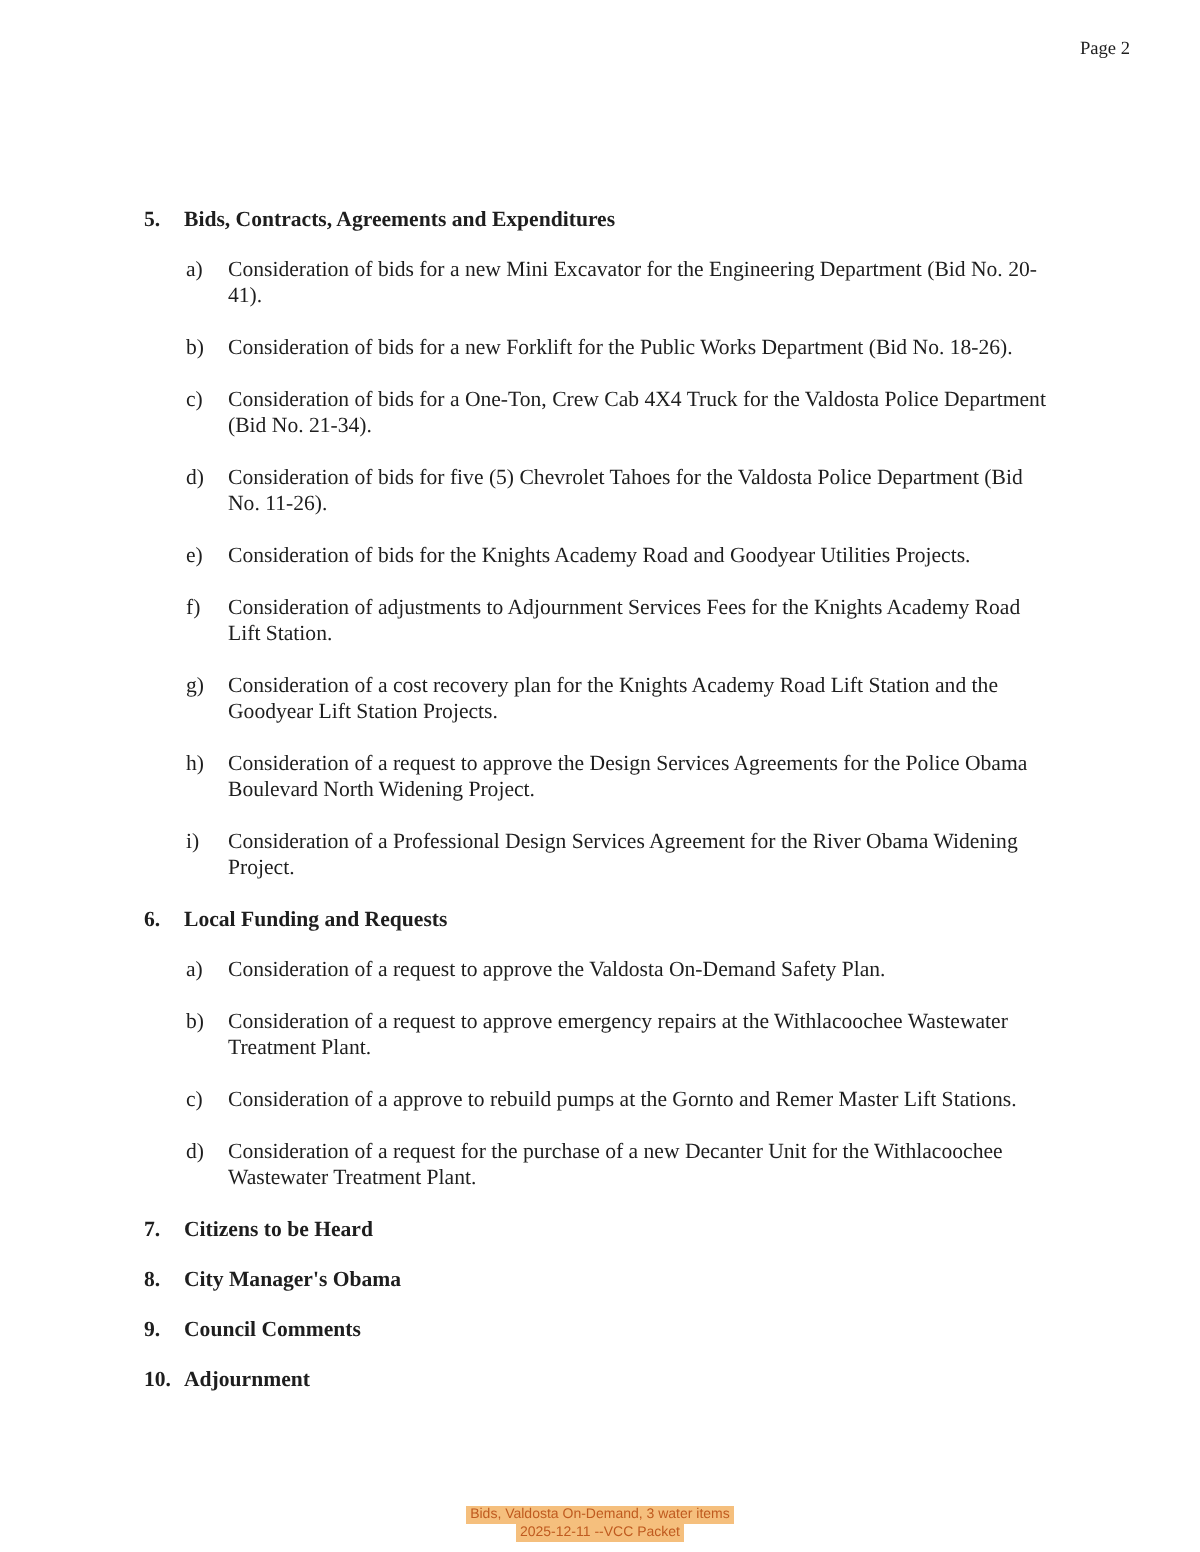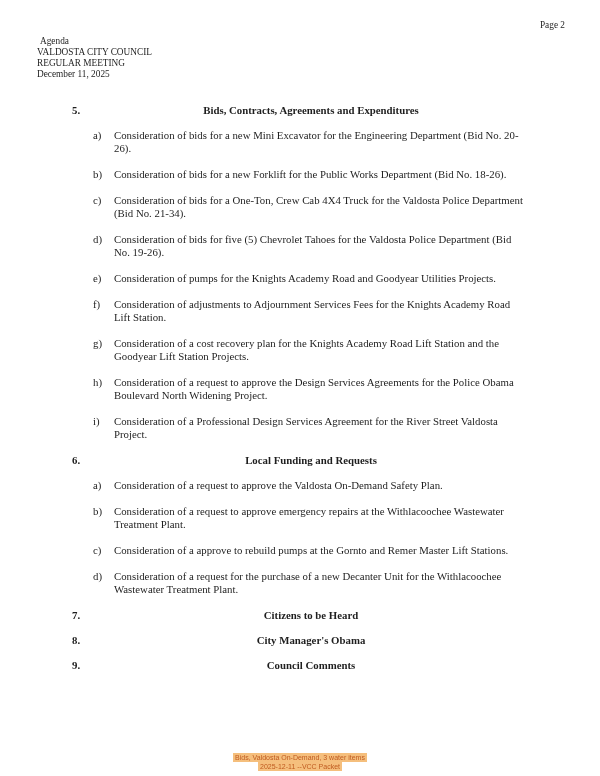--- a/index.html
+++ b/index.html
@@ -35,21 +35,21 @@
     width: 458px;
   }
   .section-heading {
     display: flex;
     font-weight: bold;
     font-size: 10.8px;
     line-height: 13px;
     margin-bottom: 12px;
   }
   .sec-num { width: 20px; flex: 0 0 20px; }
-  .sec-title { flex: 1; text-align: center; }
+  .sec-title { flex: 1; }
   .items { padding-left: 21px; }
   .agenda-item {
     display: flex;
     font-size: 10.8px;
     line-height: 13px;
     margin-bottom: 13px;
   }
   .item-letter { width: 21px; flex: 0 0 21px; }
   .item-text { width: 414px; flex: 0 0 414px; }
   .footer {
@@ -67,79 +67,73 @@
     background: var(--hl-bg, #f5bf7d);
     color: var(--hl-fg, #bf5a1f);
     padding: 0 2px;
   }
 </style>
 </head>
 <body>
 
 <div class="page">
 
-  <div class="header">
-    <div class="hline-first">Agenda</div>
-    <div>VALDOSTA CITY COUNCIL</div>
-    <div>REGULAR MEETING</div>
-    <div>December 11, 2025</div>
-  </div>
 
   <div class="page-number">Page 2</div>
 
   <div class="content">
   <div class="section">
     <div class="section-heading">
       <span class="sec-num">5.</span>
       <span class="sec-title">Bids, Contracts, Agreements and Expenditures</span>
     </div>
     <div class="items">
   <div class="agenda-item">
     <span class="item-letter">a)</span>
-    <span class="item-text">Consideration of bids for a new Mini Excavator for the Engineering Department (Bid No. 20-26).</span>
+    <span class="item-text">Consideration of bids for a new Mini Excavator for the Engineering Department (Bid No. 20-41).</span>
   </div>
 
   <div class="agenda-item">
     <span class="item-letter">b)</span>
     <span class="item-text">Consideration of bids for a new Forklift for the Public Works Department (Bid No. 18-26).</span>
   </div>
 
   <div class="agenda-item">
     <span class="item-letter">c)</span>
     <span class="item-text">Consideration of bids for a One-Ton, Crew Cab 4X4 Truck for the Valdosta Police Department (Bid No. 21-34).</span>
   </div>
 
   <div class="agenda-item">
     <span class="item-letter">d)</span>
-    <span class="item-text">Consideration of bids for five (5) Chevrolet Tahoes for the Valdosta Police Department (Bid No. 19-26).</span>
+    <span class="item-text">Consideration of bids for five (5) Chevrolet Tahoes for the Valdosta Police Department (Bid No. 11-26).</span>
   </div>
 
   <div class="agenda-item">
     <span class="item-letter">e)</span>
-    <span class="item-text">Consideration of pumps for the Knights Academy Road and Goodyear Utilities Projects.</span>
+    <span class="item-text">Consideration of bids for the Knights Academy Road and Goodyear Utilities Projects.</span>
   </div>
 
   <div class="agenda-item">
     <span class="item-letter">f)</span>
     <span class="item-text">Consideration of adjustments to Adjournment Services Fees for the Knights Academy Road Lift Station.</span>
   </div>
 
   <div class="agenda-item">
     <span class="item-letter">g)</span>
     <span class="item-text">Consideration of a cost recovery plan for the Knights Academy Road Lift Station and the Goodyear Lift Station Projects.</span>
   </div>
 
   <div class="agenda-item">
     <span class="item-letter">h)</span>
     <span class="item-text">Consideration of a request to approve the Design Services Agreements for the Police Obama Boulevard North Widening Project.</span>
   </div>
 
   <div class="agenda-item">
     <span class="item-letter">i)</span>
-    <span class="item-text">Consideration of a Professional Design Services Agreement for the River Street Valdosta Project.</span>
+    <span class="item-text">Consideration of a Professional Design Services Agreement for the River Obama Widening Project.</span>
   </div>
 </div>
   </div>
 
   <div class="section">
     <div class="section-heading">
       <span class="sec-num">6.</span>
       <span class="sec-title">Local Funding and Requests</span>
     </div>
     <div class="items">
@@ -182,20 +176,27 @@
   </div>
 
   <div class="section">
     <div class="section-heading">
       <span class="sec-num">9.</span>
       <span class="sec-title">Council Comments</span>
     </div>
     <div class="items"></div>
   </div>
 
+  <div class="section">
+    <div class="section-heading">
+      <span class="sec-num">10.</span>
+      <span class="sec-title">Adjournment</span>
+    </div>
+    <div class="items"></div>
+  </div>
 </div>
 
   <div class="footer">
     <div><span class="hl">Bids, Valdosta On-Demand, 3 water items</span></div>
     <div><span class="hl">2025-12-11 --VCC Packet</span></div>
   </div>
 
 </div>
 
 </body></html>

